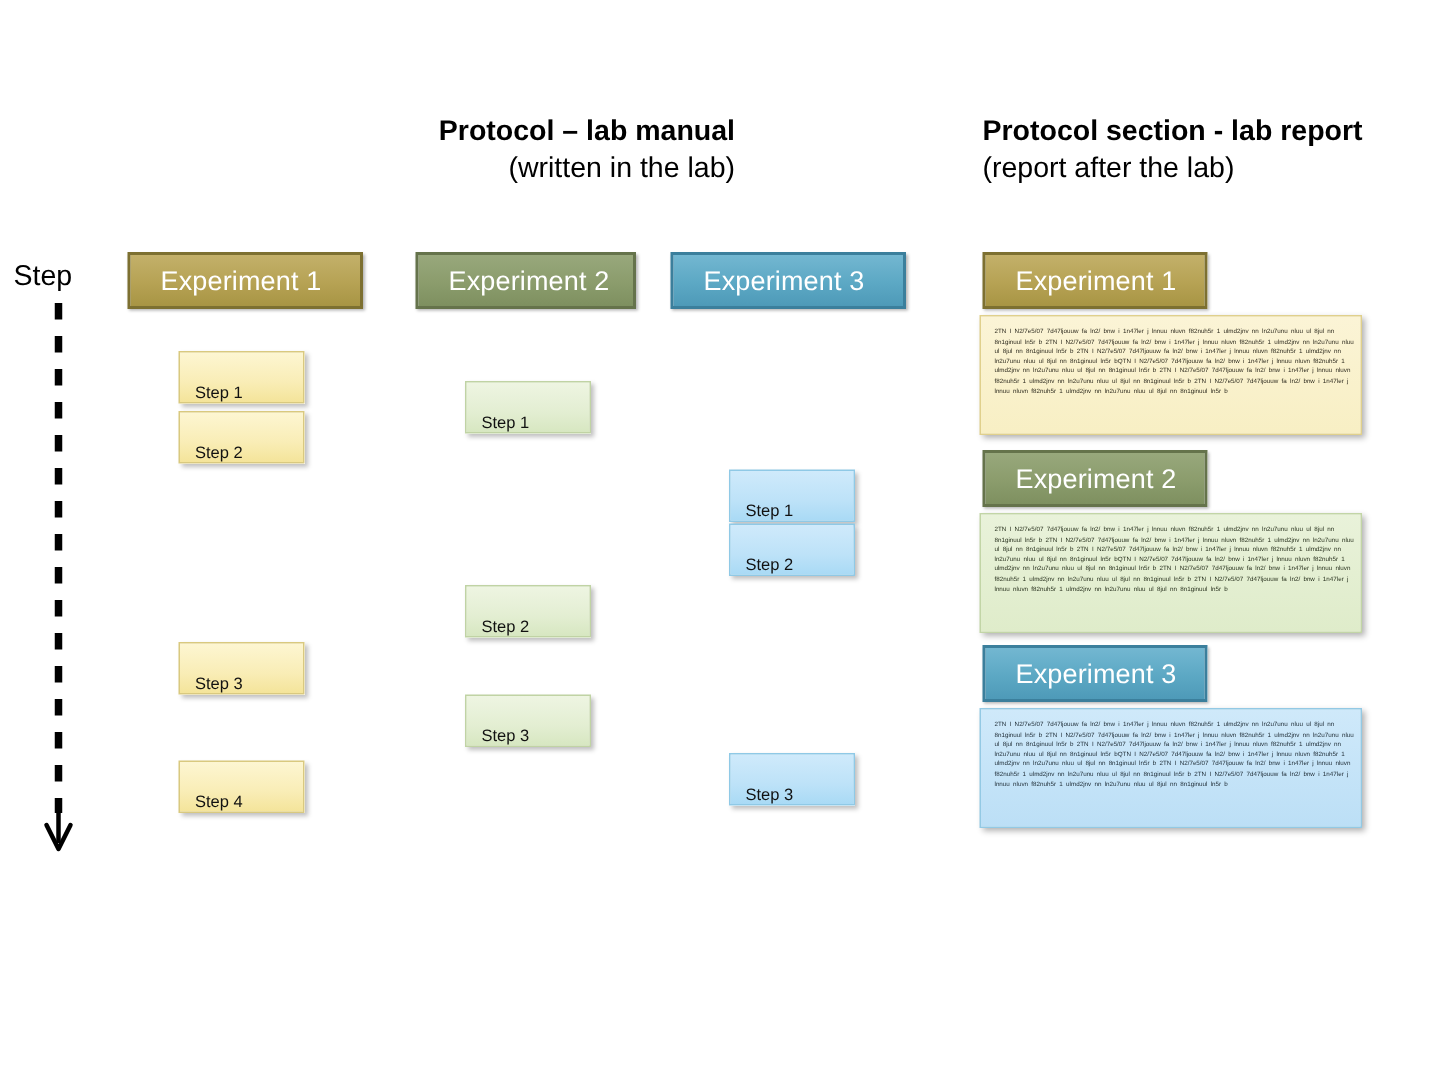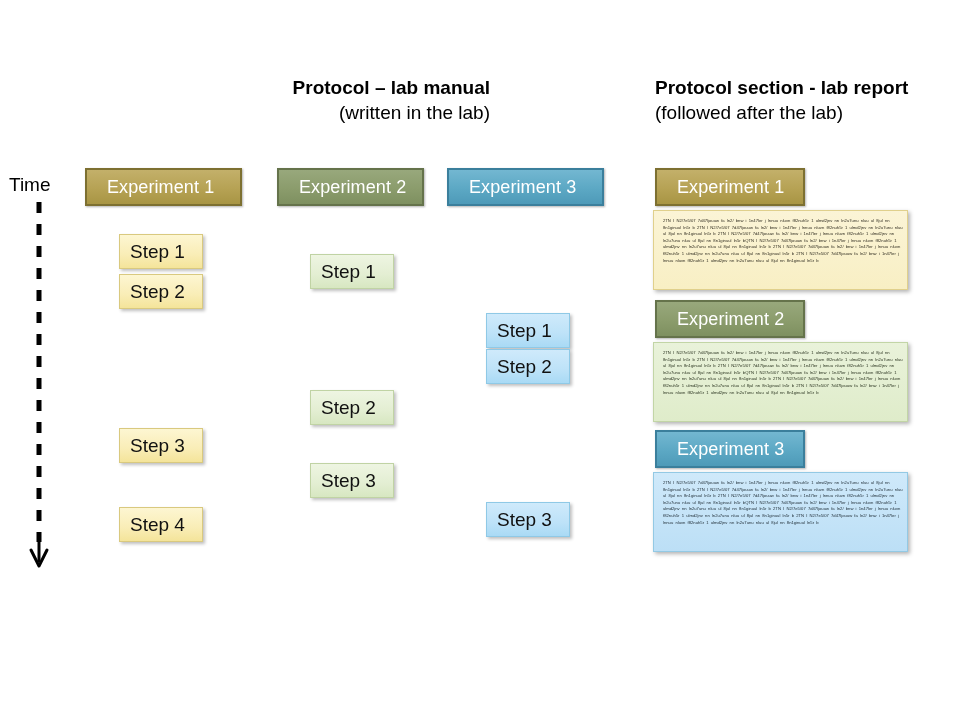--- a/index.html
+++ b/index.html
@@ -43,23 +43,23 @@
     padding-left:20px;
     font-size:18px;
     color:#ffffff;
     letter-spacing:.1px;
     white-space:nowrap;
   }
   .step-box{
     position:absolute;
     box-sizing:border-box;
     display:flex;
-    align-items:center;
+    align-items:flex-end;
     padding-left:10px;
-    font-size:19px;
+    font-size:11px;
     color:#111111;
     white-space:nowrap;
   }
 
   
   .t-gold.exp-header{
     background:linear-gradient(180deg,#c3b06a 0%,#b6a254 55%,#a89544 100%);
     border:2px solid #7d7031;
     box-shadow:1px 1px 2px rgba(0,0,0,.30);
   }
@@ -131,24 +131,24 @@
 
 <div id="stage">
 
   <div class="heading" style="left:190px;top:75px;width:300px;">
     <span>Protocol – lab manual</span>
     <span class="sub">(written in the lab)</span>
   </div>
 
   <div class="heading" style="left:655px;top:75px;width:300px;text-align:left;">
     <span>Protocol section - lab report</span>
-    <span class="sub" style="text-align:left;">(followed after the lab)</span>
-  </div>
-
-  <div class="time-label" style="left:9px;top:175px;">Time</div>
+    <span class="sub" style="text-align:left;">(report after the lab)</span>
+  </div>
+
+  <div class="time-label" style="left:9px;top:175px;">Step</div>
 
   <svg class="time-arrow" width="40" height="370" viewBox="0 0 40 370" style="left:19px;top:200px;">
     <line x1="20" y1="2" x2="20" y2="342" stroke="#000000" stroke-width="5" stroke-dasharray="11 11" stroke-linecap="butt"></line>
     <path d="M20 340 L20 362" stroke="#000000" stroke-width="3" fill="none"></path>
     <path d="M12 350 L20 366 L28 350" stroke="#000000" stroke-width="3" fill="none" stroke-linecap="round" stroke-linejoin="round"></path>
   </svg>
 
   <div class="exp-header t-gold" style="left:85px;top:168px;width:157px;height:38px;">
     <span>Experiment 1</span>
   </div>

